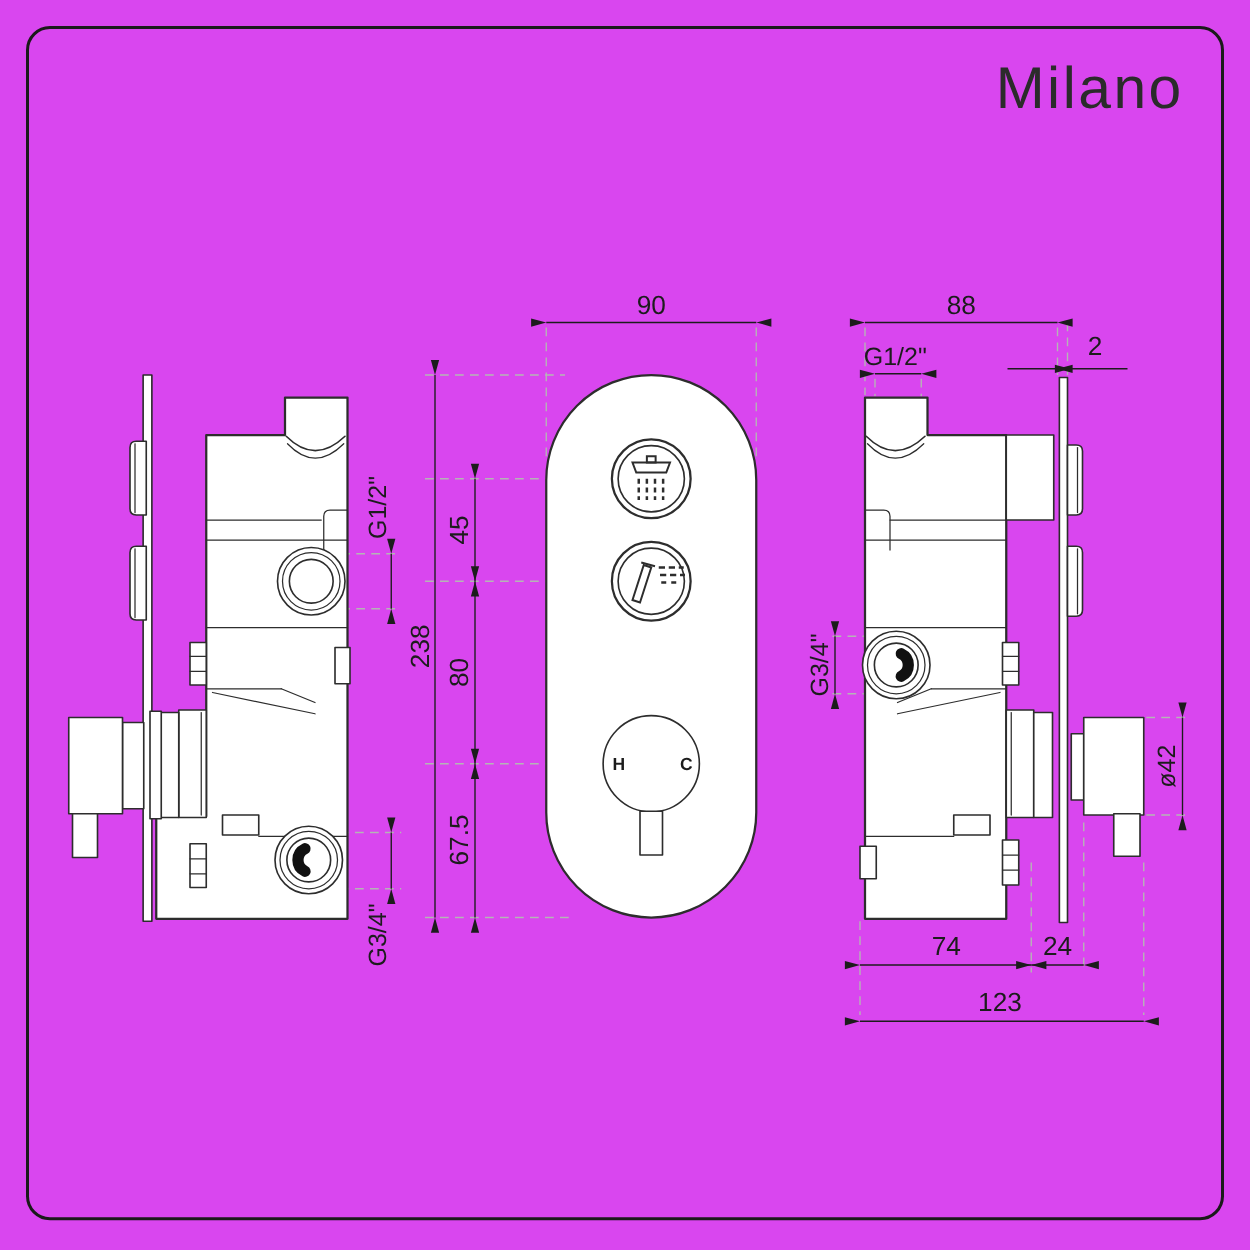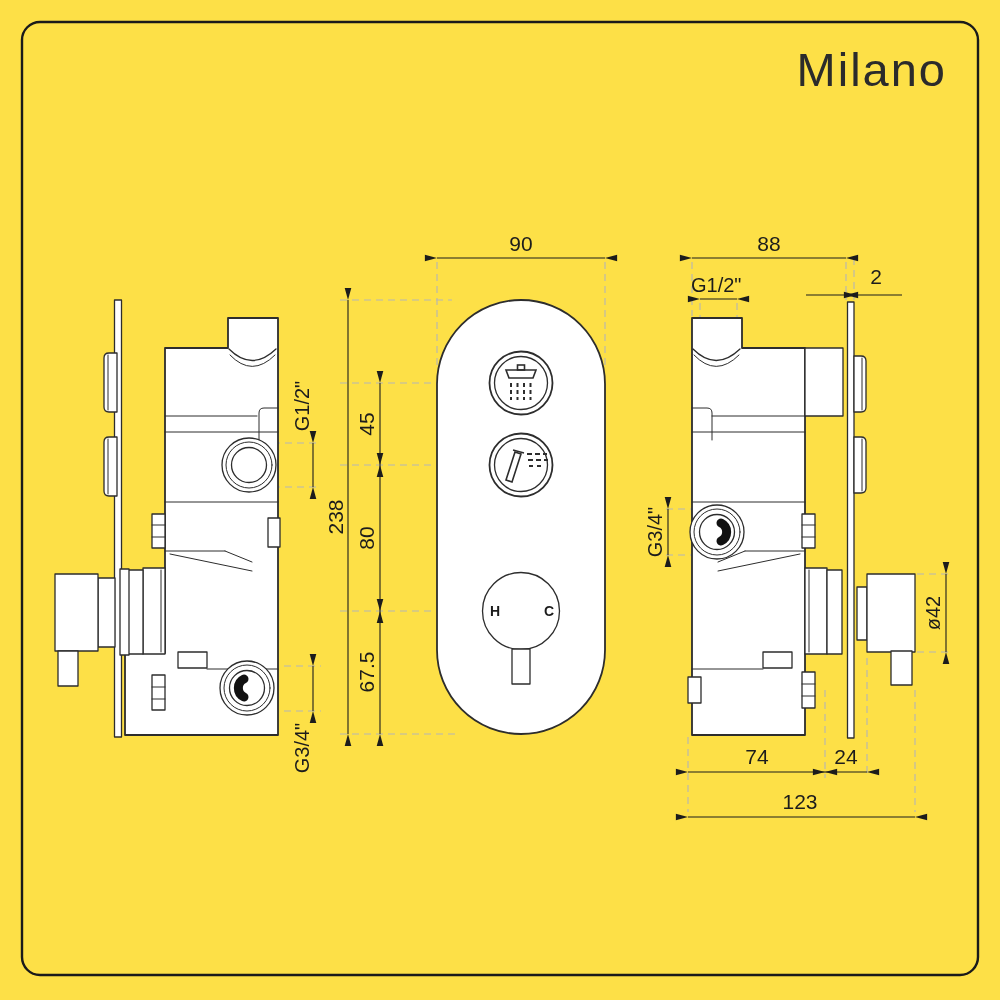--- a/index.html
+++ b/index.html
@@ -1,16 +1,16 @@
 <!DOCTYPE html>
 <html><head>
 <meta charset="utf-8">
 <style>
   html,body{margin:0;padding:0;background:#ffffff;}
-  .stage{width:1000px;height:1000px;position:relative;background:#fde047;font-family:"Liberation Sans",sans-serif;}
+  .stage{width:1000px;height:1000px;position:relative;background:#d946ef;font-family:"Liberation Sans",sans-serif;}
   svg{display:block;}
   svg text{font-family:"Liberation Sans",sans-serif;fill:#1c1c1c;}
   .logo{font-size:47px;font-weight:300;letter-spacing:2px;fill:#2b2b2b;}
   .dimtxt{font-size:21px;}
   .glabel{font-size:20px;}
   .hc{font-size:14px;font-weight:600;}
   .ln{stroke:#2d2d2d;fill:none;stroke-width:1.3;stroke-linejoin:round;stroke-linecap:round;}
   .lnthick{stroke-width:1.8;}
   .lnthin{stroke-width:1;}
   .wfill{fill:#ffffff;}

